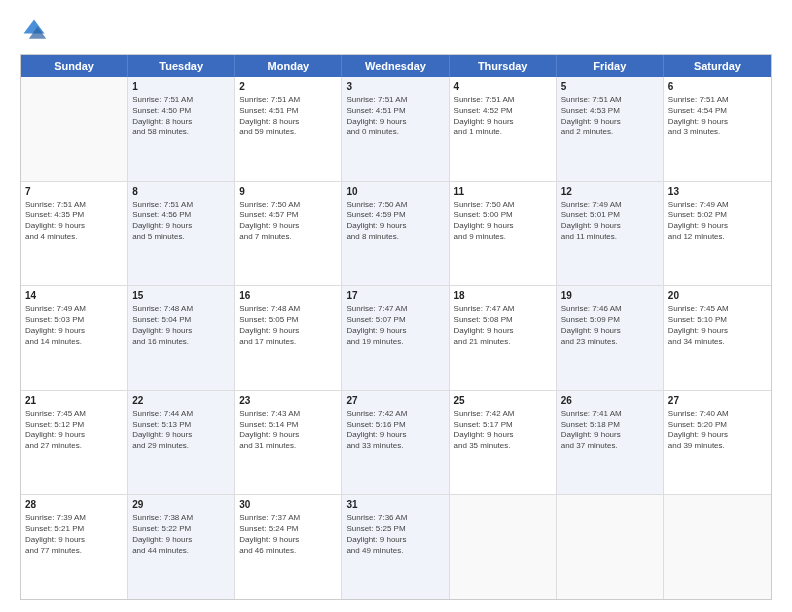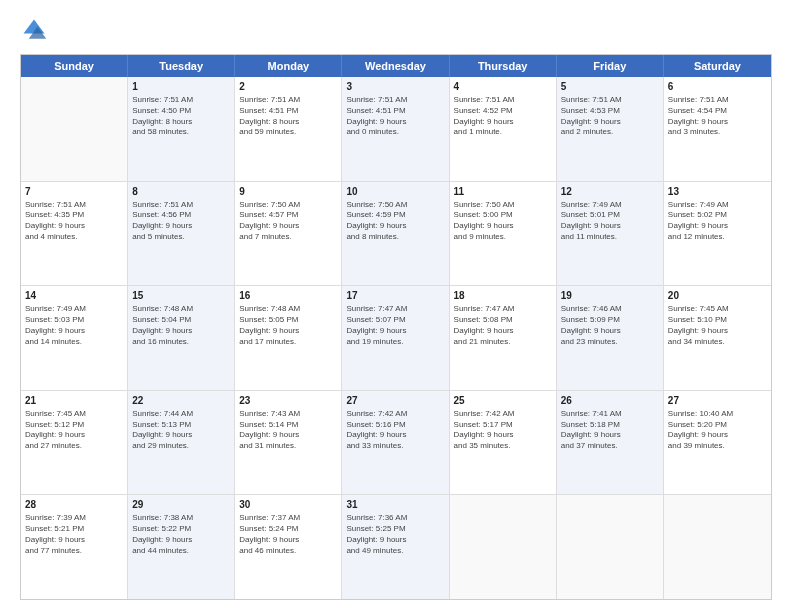--- a/index.html
+++ b/index.html
@@ -330,21 +330,21 @@
           </div>
           <div class="cal-cell shaded">
             <span class="day-number">26</span>
             <span class="cell-line">Sunrise: 7:41 AM</span>
             <span class="cell-line">Sunset: 5:18 PM</span>
             <span class="cell-line">Daylight: 9 hours</span>
             <span class="cell-line">and 37 minutes.</span>
           </div>
           <div class="cal-cell">
             <span class="day-number">27</span>
-            <span class="cell-line">Sunrise: 10:40 AM</span>
+            <span class="cell-line">Sunrise: 7:40 AM</span>
             <span class="cell-line">Sunset: 5:20 PM</span>
             <span class="cell-line">Daylight: 9 hours</span>
             <span class="cell-line">and 39 minutes.</span>
           </div>
         </div>
         <div class="cal-row">
           <div class="cal-cell">
             <span class="day-number">28</span>
             <span class="cell-line">Sunrise: 7:39 AM</span>
             <span class="cell-line">Sunset: 5:21 PM</span>

